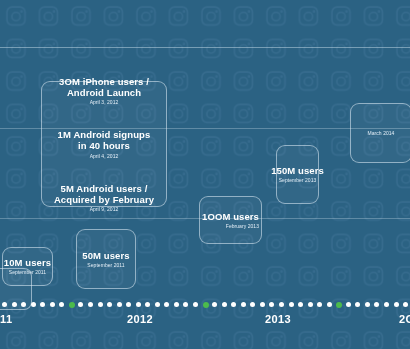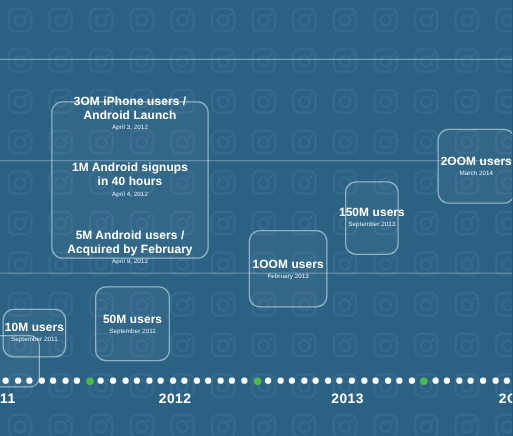--- a/index.html
+++ b/index.html
@@ -71,21 +71,21 @@
   }
   .entry { margin: 0; }
   .entry + .entry { margin-top: 24px; }
   .entry .headline { font-size: 9.5px; }
 
   
   #card-clipped   { left: -30px; top: 268px; width: 62px;  height: 42px; border-radius: 8px; align-items: flex-start; padding-left: 6px;}
   #card-10m       { left: 2px;   top: 247px; width: 51px;  height: 39px; }
   #card-50m       { left: 76px;  top: 229px; width: 60px;  height: 60px; }
   #card-2012      { left: 41px;  top: 81px;  width: 126px; height: 126px; }
-  #card-100m      { left: 199px; top: 184px; width: 63px;  height: 62px; }
+  #card-100m      { left: 199px; top: 196px; width: 63px;  height: 48px; text-align: right; }
   #card-150m      { left: 276px; top: 145px; width: 43px;  height: 59px; }
   #card-200m      { left: 350px; top: 103px; width: 62px;  height: 60px; }
 
   
   #timeline {
     position: absolute;
     left: 0;
     top: 300px;
     width: 410px;
     height: 12px;
@@ -177,21 +177,20 @@
 
   <div class="card" id="card-150m">
     <div class="entry">
       <div class="headline">150M users</div>
       <div class="subdate">September 2013</div>
     </div>
   </div>
 
   <div class="card" id="card-200m">
     <div class="entry">
-      <div class="headline">2OOM users</div>
       <div class="subdate">March 2014</div>
     </div>
   </div>
 
   <div id="timeline">
       <div class="dot" style="left: 2px;"></div>
       <div class="dot" style="left: 11.55px;"></div>
       <div class="dot" style="left: 21.1px;"></div>
       <div class="dot" style="left: 30.65px;"></div>
       <div class="dot" style="left: 40.2px;"></div>

